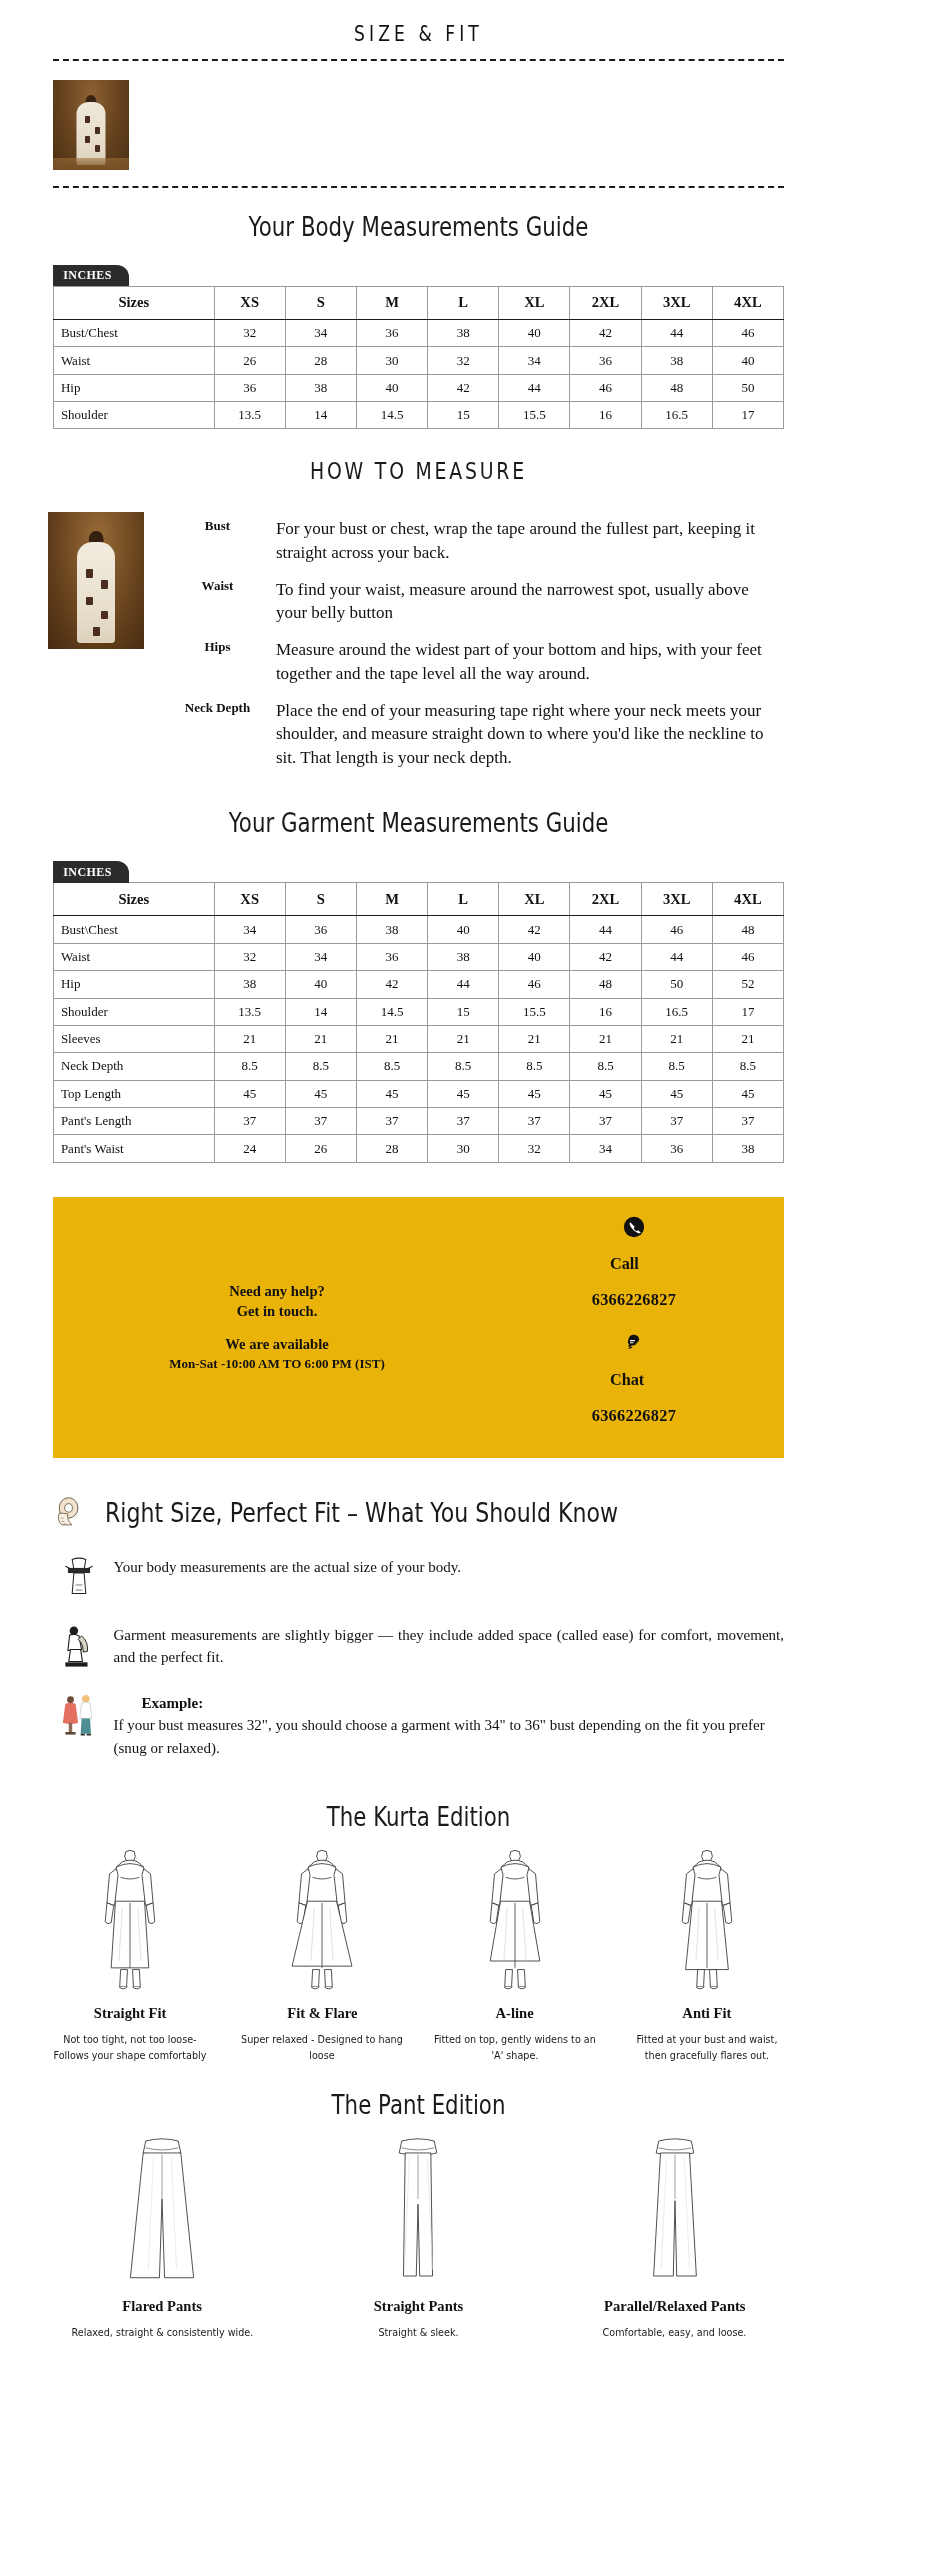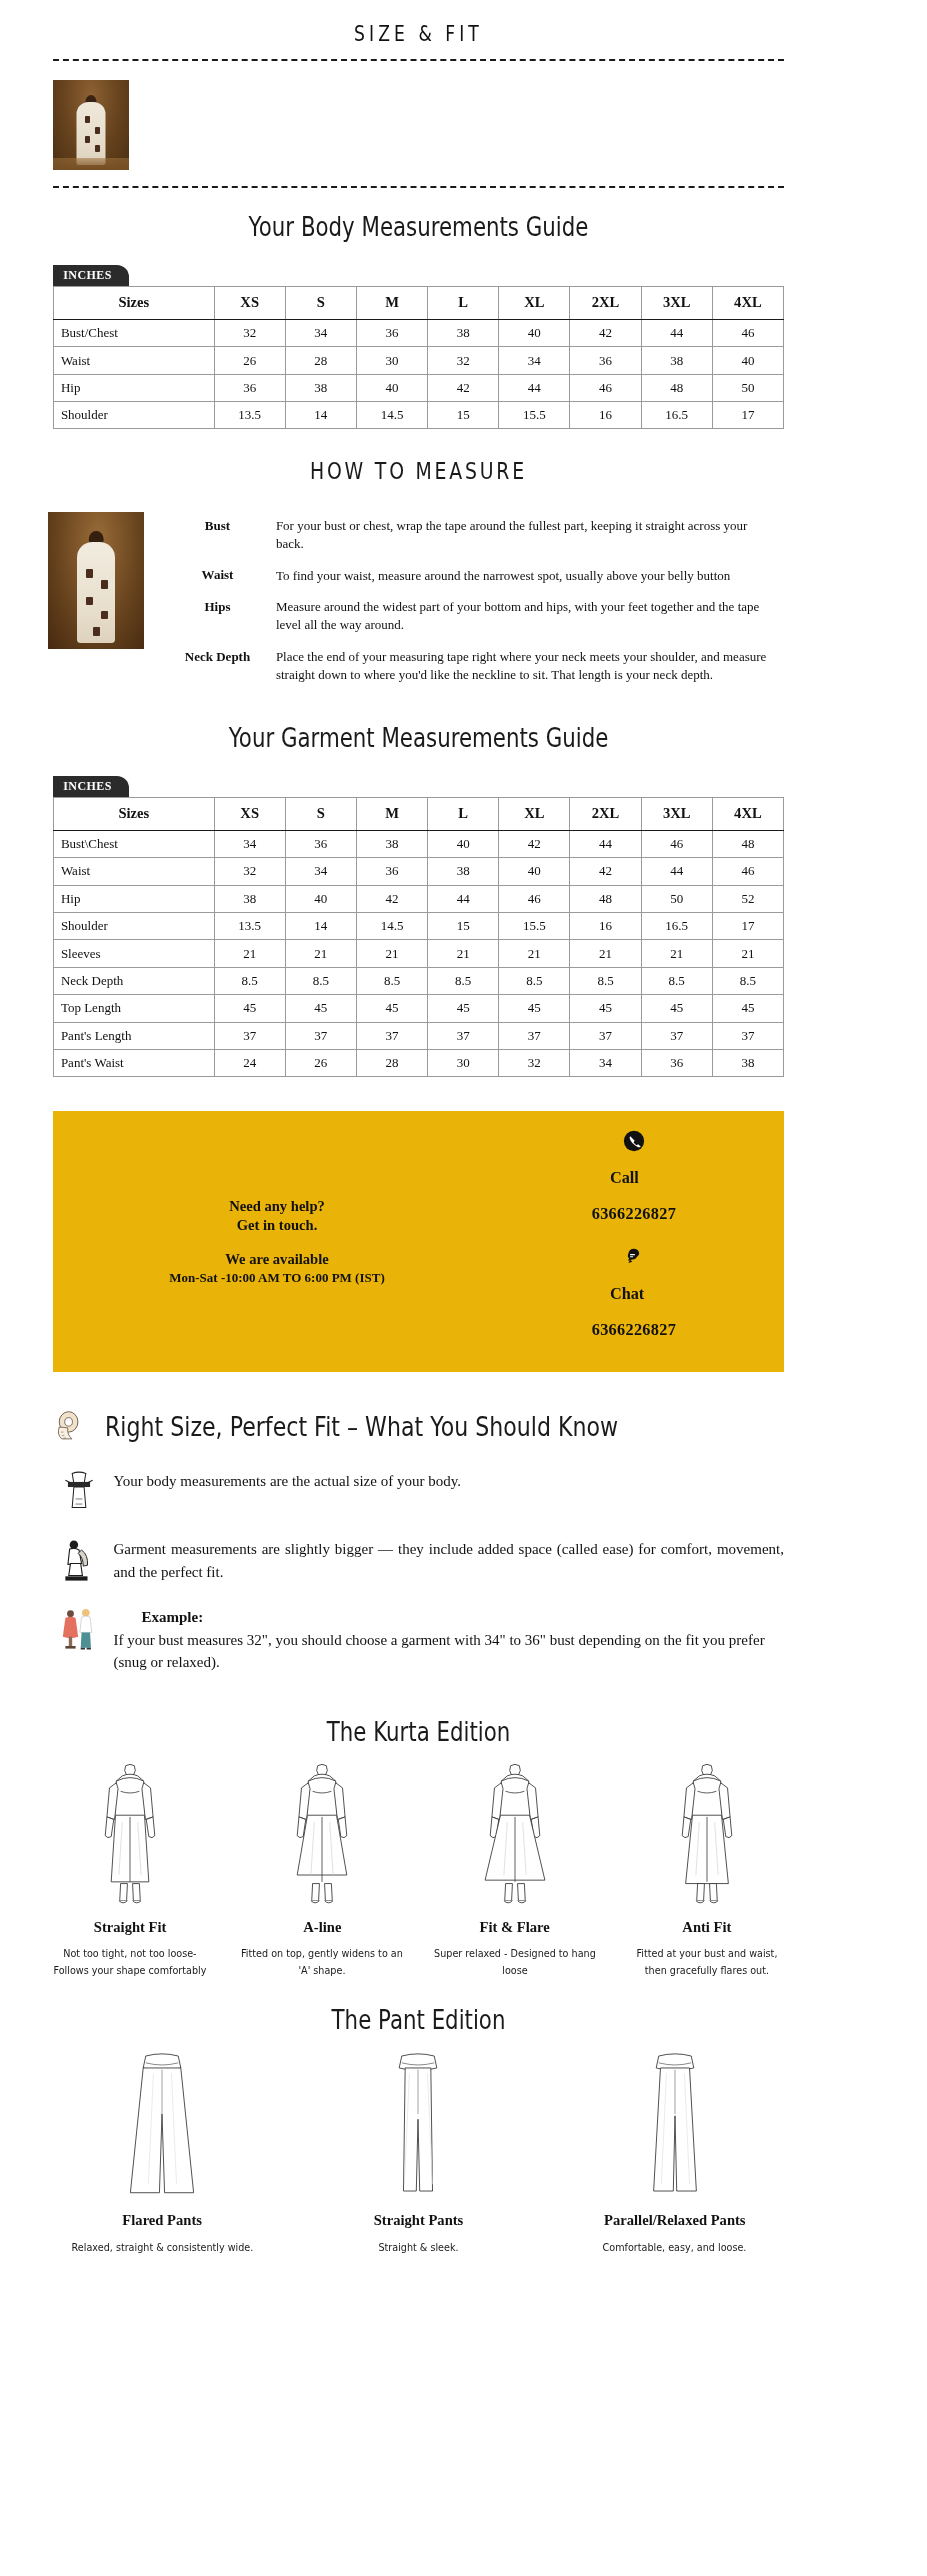--- a/index.html
+++ b/index.html
@@ -163,21 +163,21 @@
   .mlabel {
     flex: 0 0 103px;
     font-weight: bold;
     font-size: 13px;
     text-align: center;
     line-height: 1.15;
     padding-top: 1.7px;
   }
   .mtext {
     flex: 1;
-    font-size: 13px;
+    font-size: 17px;
     line-height: 1.38;
     padding-left: 6.9px;
     padding-right: 8.6px;
   }
 
   
   .help-box {
     margin: 0 53px;
     background: #eab308;
     display: flex;
@@ -634,51 +634,51 @@
       <div class="ed-cell">
         <div class="ed-fig">
           <svg viewBox="0 0 110 175" width="94" height="150">
     <path d="M50 4 q5 -3 10 0 q3 6 -1 11 q-4 3 -8 0 q-4 -5 -1 -11z" fill="#fff" stroke="#333" stroke-width="1"></path>
     <path d="M46 16 q9 -4 18 0 l7 6 q-16 7 -32 0z" fill="#fff" stroke="#333" stroke-width="1"></path>
     <path d="M39 22 q16 -8 32 0 l2 42 q-18 6 -36 0z" fill="#fff" stroke="#333" stroke-width="1"></path>
     <path d="M39 24 l-8 6 l-3 34 l9 3 l4 -36z" fill="#fff" stroke="#333" stroke-width="1"></path>
     <path d="M71 24 l8 6 l3 34 l-9 3 l-4 -36z" fill="#fff" stroke="#333" stroke-width="1"></path>
     <path d="M28 64 l-2 22 q3 4 7 1 l3 -20z" fill="#fff" stroke="#333" stroke-width="1"></path>
     <path d="M82 64 l2 22 q-3 4 -7 1 l-3 -20z" fill="#fff" stroke="#333" stroke-width="1"></path>
-    <path d="M38 62 L26 132 L84 132 L72 62 Z" fill="#fff" stroke="#333" stroke-width="1"></path>
+    <path d="M38 62 L20 138 L90 138 L72 62 Z" fill="#fff" stroke="#333" stroke-width="1"></path>
     <path d="M55 64 v76" fill="none" stroke="#444" stroke-width="1"></path>
     <path d="M46 70 l-4 62M64 70 l4 62" stroke="#ccc" stroke-width=".7" fill="none"></path>
     <path d="M44 142 l-1 20 h8 l1 -20zM66 142 l1 20 h-8 l-1 -20z" fill="#fff" stroke="#333" stroke-width="1"></path>
     <path d="M42 162 q5 5 10 0 M58 162 q5 5 10 0" fill="#fff" stroke="#333" stroke-width="1"></path>
     <path d="M44 34 q11 4 22 0" fill="none" stroke="#444" stroke-width="1"></path>
   </svg>
         </div>
-        <div class="ed-name">A-line</div>
-        <div class="ed-desc">Fitted on top, gently widens to an 'A' shape.</div>
+        <div class="ed-name">Fit &amp; Flare</div>
+        <div class="ed-desc">Super relaxed - Designed to hang loose</div>
       </div>
       <div class="ed-cell">
         <div class="ed-fig">
           <svg viewBox="0 0 110 175" width="94" height="150">
     <path d="M50 4 q5 -3 10 0 q3 6 -1 11 q-4 3 -8 0 q-4 -5 -1 -11z" fill="#fff" stroke="#333" stroke-width="1"></path>
     <path d="M46 16 q9 -4 18 0 l7 6 q-16 7 -32 0z" fill="#fff" stroke="#333" stroke-width="1"></path>
     <path d="M39 22 q16 -8 32 0 l2 42 q-18 6 -36 0z" fill="#fff" stroke="#333" stroke-width="1"></path>
     <path d="M39 24 l-8 6 l-3 34 l9 3 l4 -36z" fill="#fff" stroke="#333" stroke-width="1"></path>
     <path d="M71 24 l8 6 l3 34 l-9 3 l-4 -36z" fill="#fff" stroke="#333" stroke-width="1"></path>
     <path d="M28 64 l-2 22 q3 4 7 1 l3 -20z" fill="#fff" stroke="#333" stroke-width="1"></path>
     <path d="M82 64 l2 22 q-3 4 -7 1 l-3 -20z" fill="#fff" stroke="#333" stroke-width="1"></path>
-    <path d="M38 62 L20 138 L90 138 L72 62 Z" fill="#fff" stroke="#333" stroke-width="1"></path>
+    <path d="M38 62 L26 132 L84 132 L72 62 Z" fill="#fff" stroke="#333" stroke-width="1"></path>
     <path d="M55 64 v76" fill="none" stroke="#444" stroke-width="1"></path>
     <path d="M46 70 l-4 62M64 70 l4 62" stroke="#ccc" stroke-width=".7" fill="none"></path>
     <path d="M44 142 l-1 20 h8 l1 -20zM66 142 l1 20 h-8 l-1 -20z" fill="#fff" stroke="#333" stroke-width="1"></path>
     <path d="M42 162 q5 5 10 0 M58 162 q5 5 10 0" fill="#fff" stroke="#333" stroke-width="1"></path>
     <path d="M44 34 q11 4 22 0" fill="none" stroke="#444" stroke-width="1"></path>
   </svg>
         </div>
-        <div class="ed-name">Fit &amp; Flare</div>
-        <div class="ed-desc">Super relaxed - Designed to hang loose</div>
+        <div class="ed-name">A-line</div>
+        <div class="ed-desc">Fitted on top, gently widens to an 'A' shape.</div>
       </div>
       <div class="ed-cell">
         <div class="ed-fig">
           <svg viewBox="0 0 110 175" width="94" height="150">
     <path d="M50 4 q5 -3 10 0 q3 6 -1 11 q-4 3 -8 0 q-4 -5 -1 -11z" fill="#fff" stroke="#333" stroke-width="1"></path>
     <path d="M46 16 q9 -4 18 0 l7 6 q-16 7 -32 0z" fill="#fff" stroke="#333" stroke-width="1"></path>
     <path d="M39 22 q16 -8 32 0 l2 42 q-18 6 -36 0z" fill="#fff" stroke="#333" stroke-width="1"></path>
     <path d="M39 24 l-8 6 l-3 34 l9 3 l4 -36z" fill="#fff" stroke="#333" stroke-width="1"></path>
     <path d="M71 24 l8 6 l3 34 l-9 3 l-4 -36z" fill="#fff" stroke="#333" stroke-width="1"></path>
     <path d="M28 64 l-2 22 q3 4 7 1 l3 -20z" fill="#fff" stroke="#333" stroke-width="1"></path>

